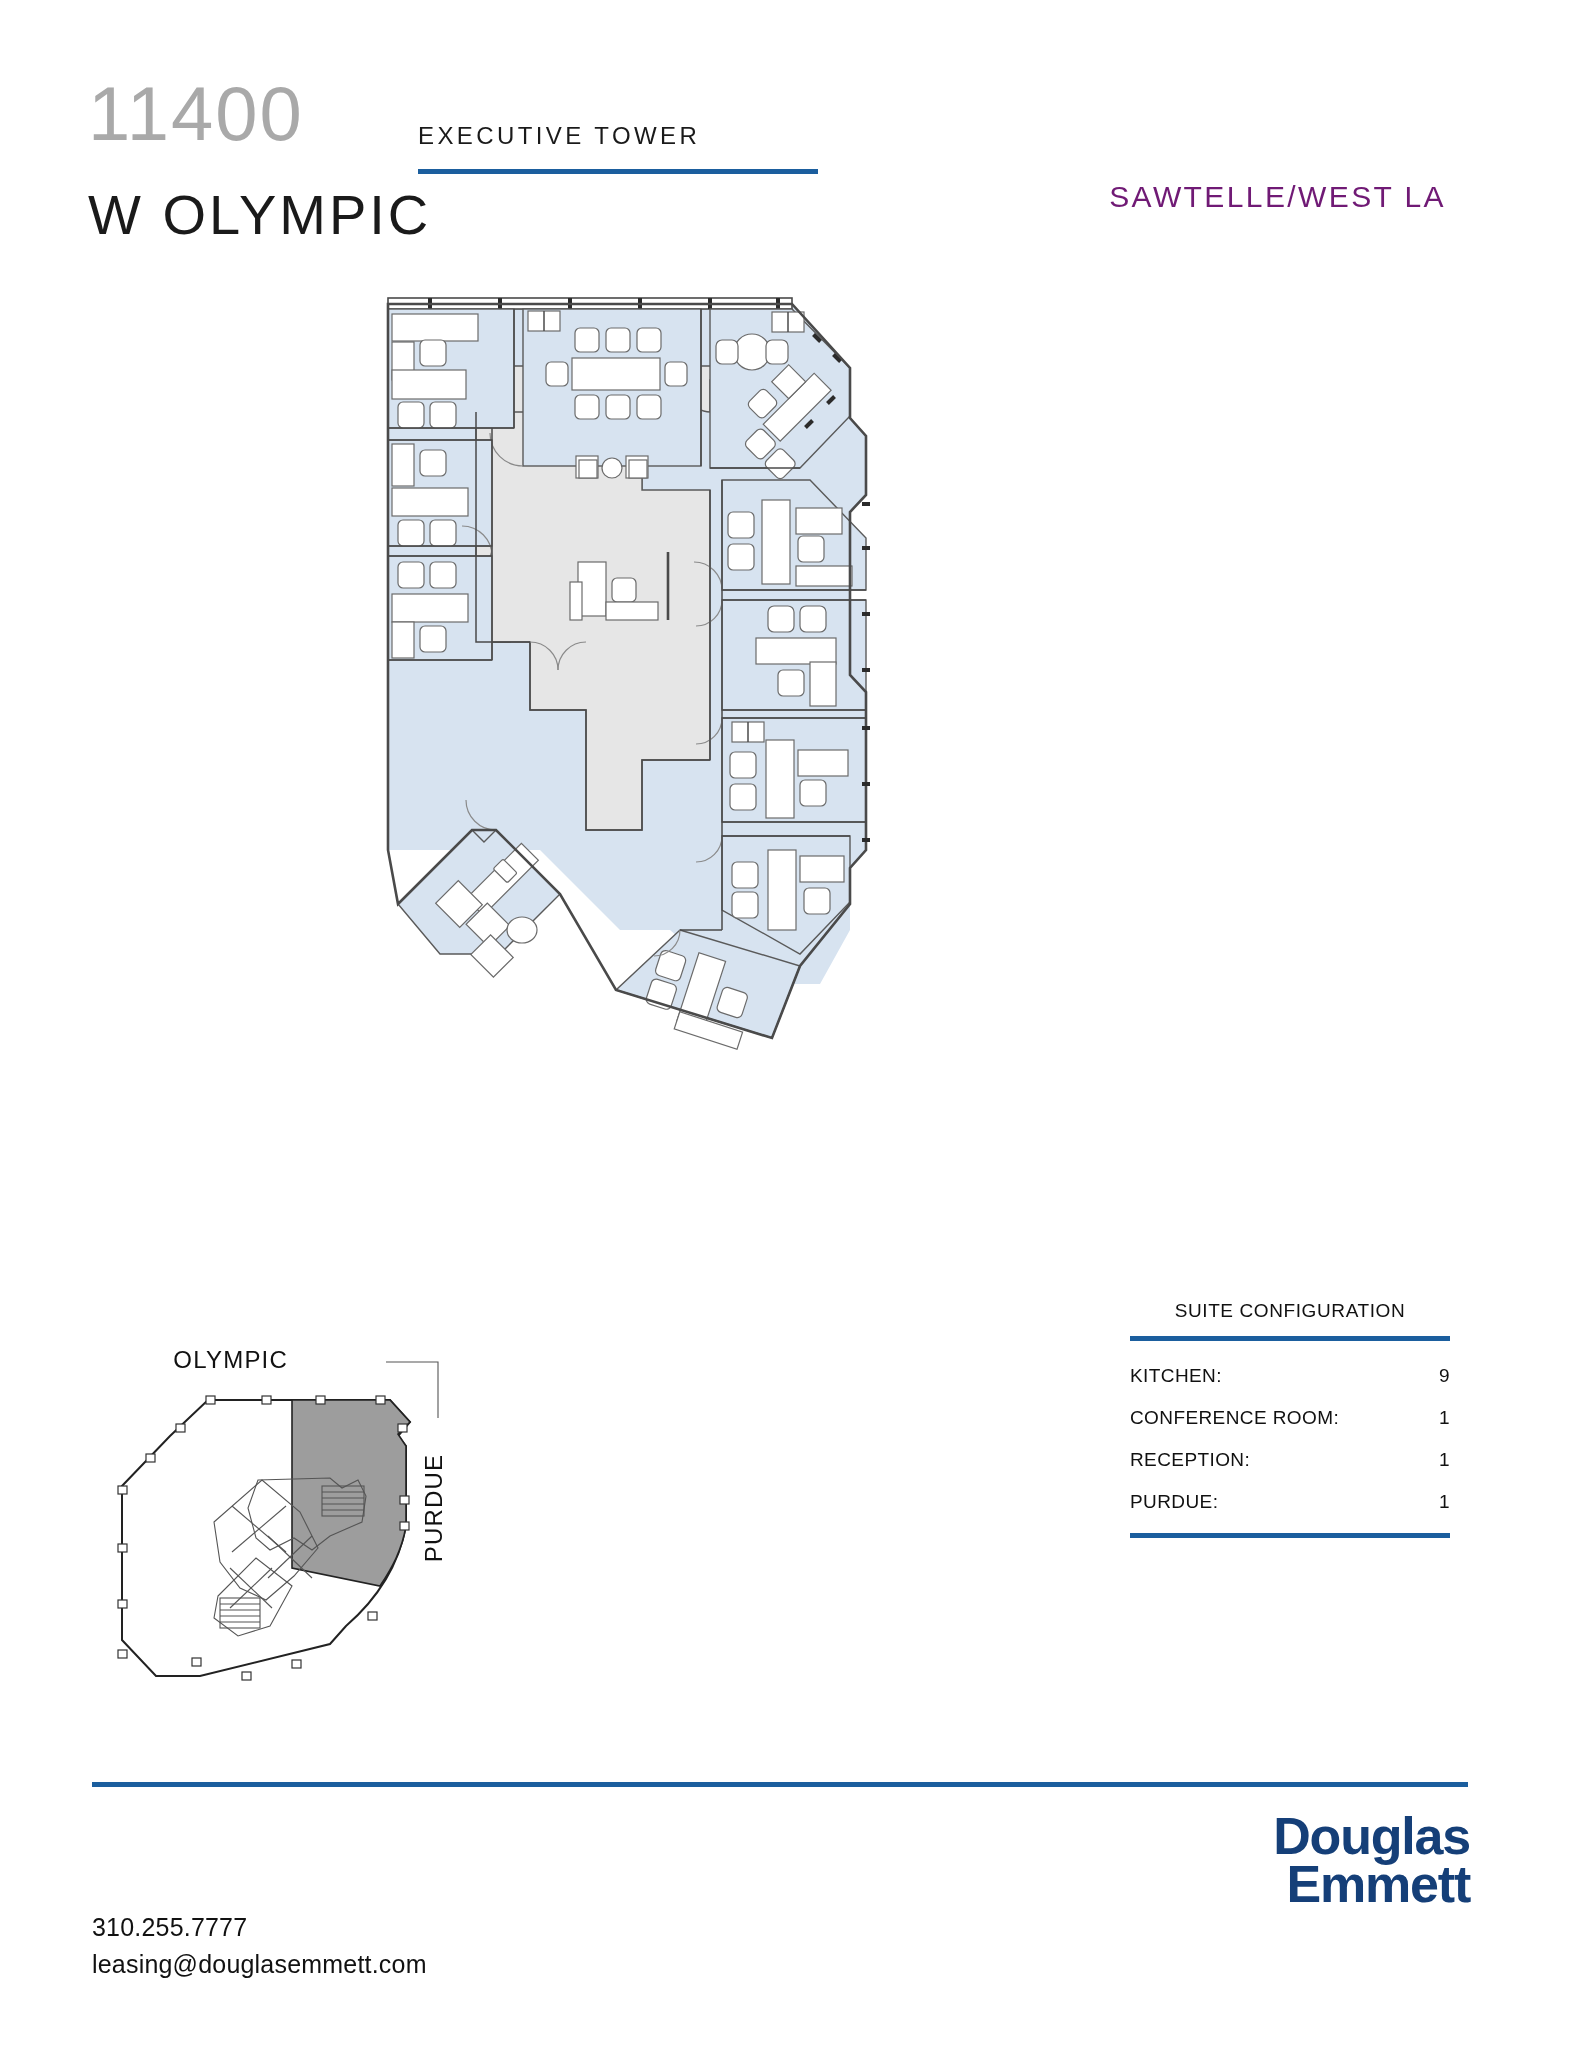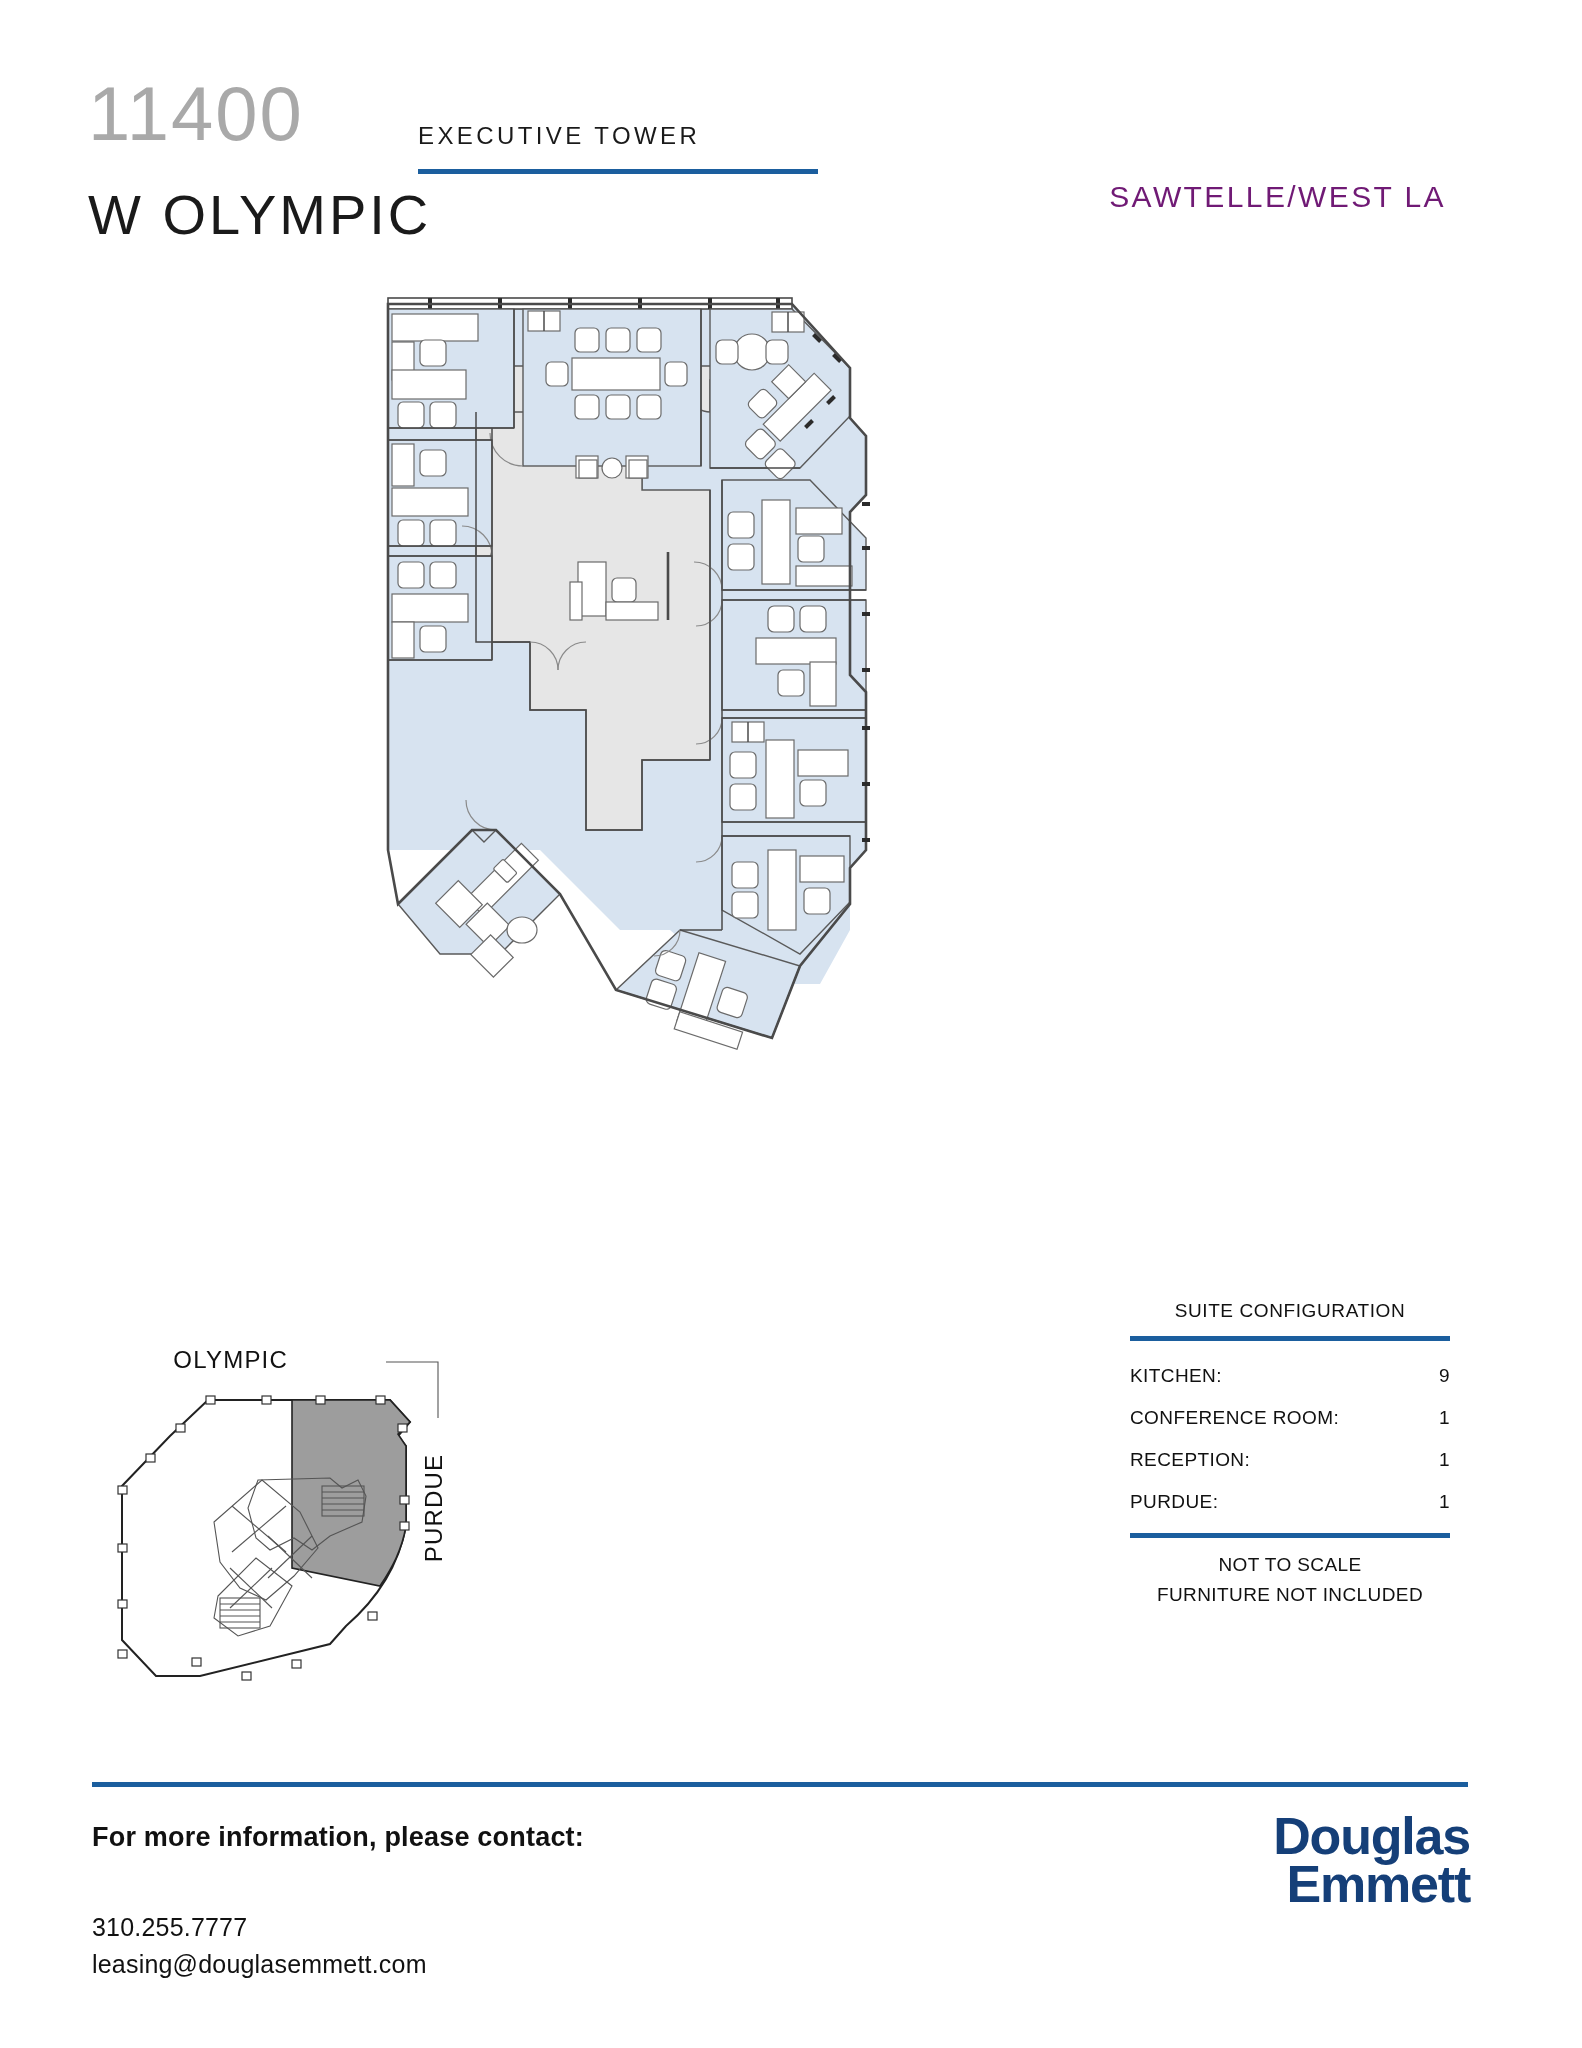--- a/index.html
+++ b/index.html
@@ -601,31 +601,26 @@
     </div>
 
     <div class="config-row">
       <span class="c-label">PURDUE:</span>
       <span class="c-value">1</span>
     </div>
   </div>
 
   <div class="config-rule"></div>
 
-  <div id="config-notes">
-    <div class="config-note">NOT TO SCALE</div>
-    <div class="config-note">FURNITURE NOT INCLUDED</div>
-  </div>
 </div>
 
 <div id="footer">
 
   <div id="footer-rule"></div>
 
-  <div id="contact-heading">For more information, please contact:</div>
 
   <div id="contact-phone">310.255.7777</div>
 
   <div id="contact-email">leasing@douglasemmett.com</div>
 
   <div id="logo">
     <span class="logo-line">Douglas</span>
     <span class="logo-line">Emmett</span>
   </div>
 </div>

